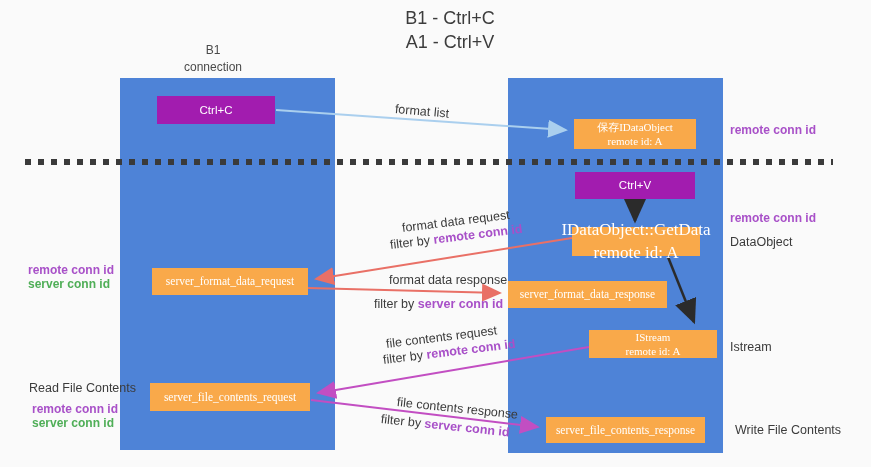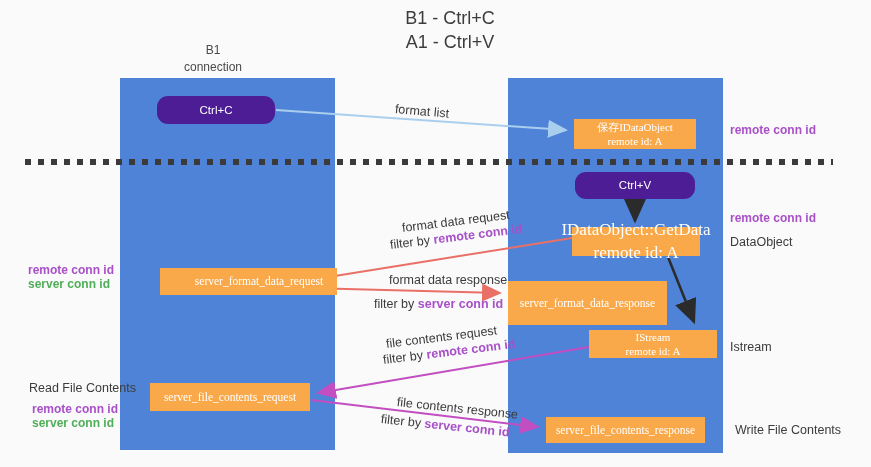--- a/index.html
+++ b/index.html
@@ -1,21 +1,21 @@
 <!DOCTYPE html>
 <html><head>
 <meta charset="utf-8">
 <style>
   html,body { margin:0; padding:0; background:#fafafa; font-family:"Liberation Sans", sans-serif; }
   .canvas { position:relative; width:871px; height:467px; overflow:hidden; background:#fafafa; }
   .title { position:absolute; left:350px; top:6px; width:200px; text-align:center; font-size:18px; color:#3c3c3c; line-height:1.35; }
   .hdr { position:absolute; text-align:center; font-size:12px; color:#4a4a4a; line-height:1.45; }
   .col { position:absolute; background:#4e83d7; }
   .box { position:absolute; display:flex; flex-direction:column; align-items:center; justify-content:center; color:#ffffff; font-size:11.5px; line-height:1.3; text-align:center; }
-  .green { background:#4c1d95;border-radius:11px; }
+  .green { background:#a21caf; }
   .orange { background:#f9a94a;font-family:Liberation Serif, serif; }
   .lbl { position:absolute; font-size:12.5px; color:#3b3b3b; white-space:nowrap; }
   .purple { color:#a850c8; font-weight:bold; }
   .greentx { color:#4fae57; font-weight:bold; }
   .rot { transform-origin:left center; }
   .dash { position:absolute; left:25px; top:159px; width:808px; height:6px;
           background:repeating-linear-gradient(90deg,#3a3a3a 0 6px,transparent 6px 13px); }
   svg.arrows { position:absolute; left:0; top:0; pointer-events:none; }
 </style>
 </head>
@@ -77,25 +77,25 @@
 
   <div class="box green" style="left:575px; top:172px; width:120px; height:27px;">
     <span>Ctrl+V</span>
   </div>
 
   <div class="box orange" style="left:572px; top:227px; width:128px; height:29px; font-size:17px;">
     <span>IDataObject::GetData</span>
     <span>remote id: A</span>
   </div>
 
-  <div class="box orange" style="left:160px; top:268px; width:156px; height:27px;padding-left:21px;">
+  <div class="box orange" style="left:152px; top:268px; width:156px; height:27px;">
     <span>server_format_data_request</span>
   </div>
 
-  <div class="box orange" style="left:508px; top:281px; width:159px; height:44px;">
+  <div class="box orange" style="left:508px; top:281px; width:159px; height:27px;">
     <span>server_format_data_response</span>
   </div>
 
   <div class="box orange" style="left:589px; top:330px; width:128px; height:28px; font-size:11px;">
     <span>IStream</span>
     <span>remote id: A</span>
   </div>
 
   <div class="box orange" style="left:150px; top:383px; width:160px; height:28px;">
     <span>server_file_contents_request</span>

